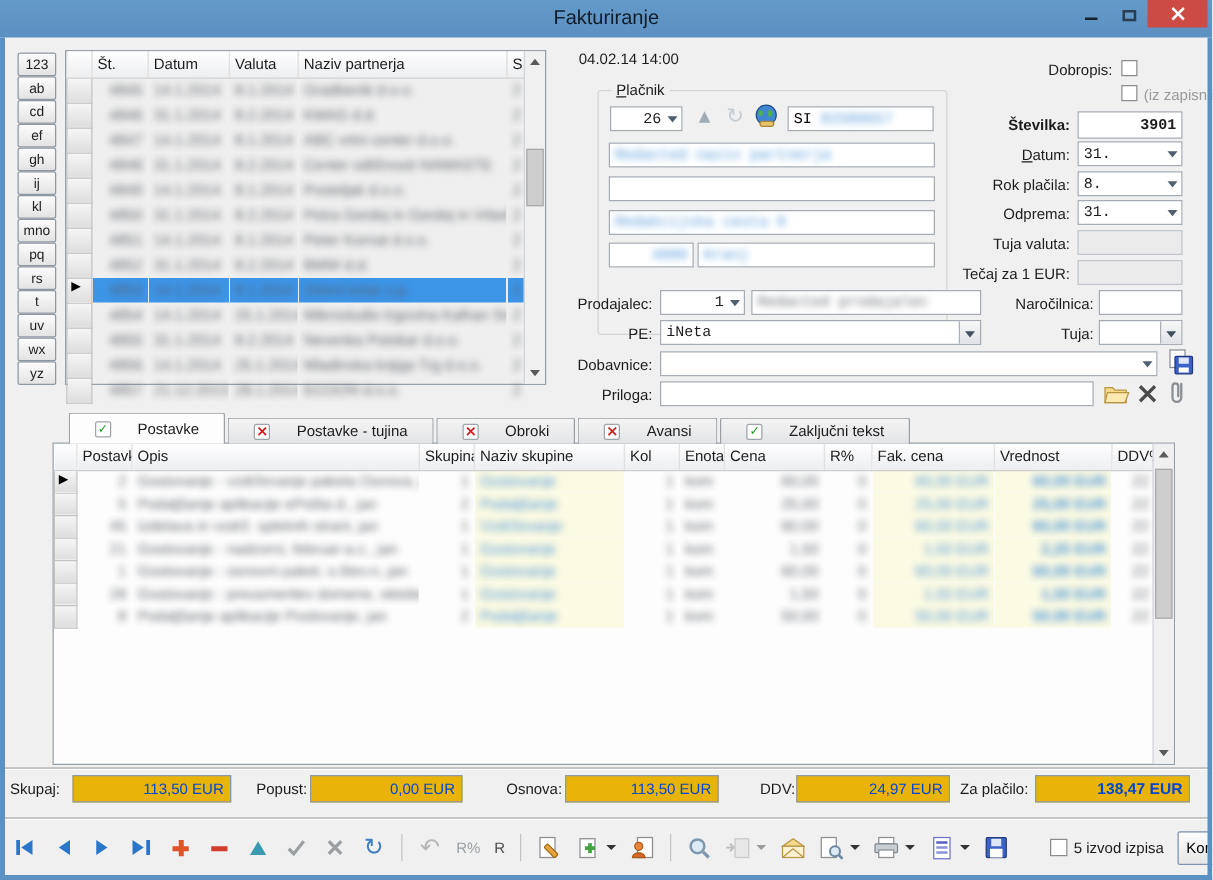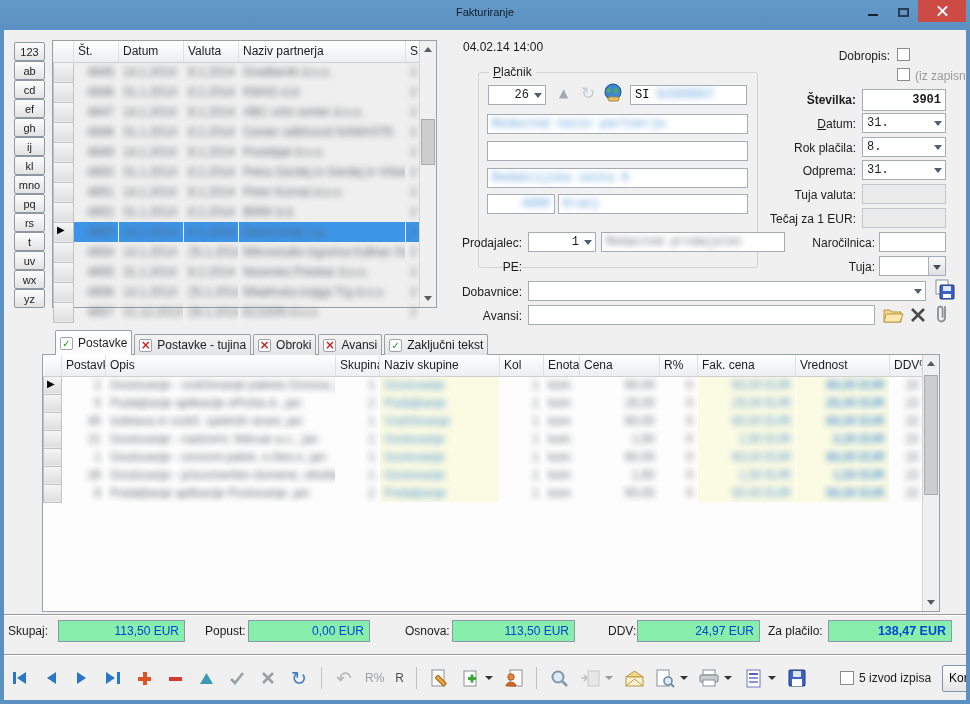--- a/index.html
+++ b/index.html
@@ -6,21 +6,21 @@
   *{box-sizing:border-box;}
   .window{position:relative;width:970px;height:704px;font-family:"Liberation Sans",sans-serif;
     font-size:12px;color:#1c1c1c;background:#f0f0f0;overflow:hidden;}
   
   .titlebar{position:absolute;left:0;top:0;width:970px;height:30px;
     background:linear-gradient(#649ac9,#5b90c2);z-index:50;}
   .edge{position:absolute;background:#5b90c2;z-index:40;}
   .edge.l{left:0;top:30px;width:4px;bottom:0;}
   .edge.r{right:0;top:30px;width:4px;bottom:0;}
   .edge.b{left:0;bottom:0;height:4px;width:970px;}
-  .title{position:absolute;left:0;right:0;top:6px;text-align:center;font-size:11px;color:#101c28;}
+  .title{position:absolute;left:0;right:0;top:6px;text-align:center;font-size:16px;color:#101c28;}
   .winbtns{position:absolute;right:4px;top:0;display:flex;z-index:60;}
   .wbtn{width:30px;height:22px;display:flex;align-items:center;justify-content:center;cursor:pointer;}
   .wbtn .dash{width:10px;height:2px;background:#16232f;margin-top:8px;}
   .wbtn .box{width:11px;height:9px;border:2px solid #2a3d50;margin-top:2px;}
   .wbtn.close{width:48px;background:#cc4b45;position:relative;}
   .wbtn.close .x1,.wbtn.close .x2{position:absolute;left:18px;top:10px;width:13px;height:2px;background:#fff;}
   .wbtn.close .x1{transform:rotate(45deg);} .wbtn.close .x2{transform:rotate(-45deg);}
   
   .rb{filter:blur(3px);opacity:.9;}
   .rb.blue{color:#3f8ed6;}
@@ -58,30 +58,30 @@
   .field.ro{background:#ebebeb;border-color:#c0c6cc;}
   .combo-ch{position:absolute;right:3px;top:7px;width:0;height:0;border-left:4px solid transparent;border-right:4px solid transparent;border-top:5px solid #4d5f71;}
   .combo-btn{position:absolute;right:0;top:0;bottom:0;width:17px;background:linear-gradient(#f8f8f8,#dfe2e6);border-left:1px solid #aab1b9;}
   .combo-btn::after{content:"";position:absolute;left:4px;top:8px;width:0;height:0;border-left:4px solid transparent;border-right:4px solid transparent;border-top:5px solid #42505e;}
   .cb{position:absolute;width:13px;height:13px;background:#fff;border:1px solid #8b8b8b;}
   .groupbox{position:absolute;left:478px;top:72px;width:280px;height:196px;border:1px solid #d4d4d4;border-radius:3px;}
   .groupbox .gtitle{position:absolute;left:10px;top:-8px;background:#f0f0f0;padding:0 4px;}
   .gray{color:#9a9a9a;}
   
   .tabs{position:absolute;left:55px;top:330px;height:25px;display:flex;align-items:flex-end;z-index:6;}
-  .tab{display:flex;align-items:center;gap:5px;height:21px;padding:0 4px;margin-right:2px;
+  .tab{display:flex;align-items:center;gap:21px;height:21px;padding:0 20px;margin-right:2px;
     background:linear-gradient(#f4f4f4,#e3e4e6);border:1px solid #9aa0a6;border-bottom:none;border-radius:2px 2px 0 0;cursor:pointer;}
   .tab[data-state="active"]{height:25px;background:#fdfdfd;position:relative;z-index:7;}
   .tabico{width:13px;height:13px;background:#fff;border:1px solid #9fa4a9;border-radius:2px;display:flex;align-items:center;justify-content:center;
     font-family:"DejaVu Sans",sans-serif;font-size:10px;font-weight:bold;}
   .tab[data-icon="check"] .tabico::after{content:"\2713";color:#159a15;}
   .tab[data-icon="cross"] .tabico::after{content:"\00D7";color:#d21d1d;font-size:12px;}
   
   .etch{position:absolute;left:0;width:970px;height:2px;border-top:1px solid #9b9b9b;border-bottom:1px solid #ffffff;}
-  .tot-field{position:absolute;top:620px;height:22px;line-height:20px;background:#86efac;border:1px solid #8d99a8;
+  .tot-field{position:absolute;top:620px;height:22px;line-height:20px;background:#eab308;border:1px solid #8d99a8;
     color:#0046d5;text-align:right;padding:0 5px;}
   .tot-lbl{position:absolute;top:624px;}
   
   .toolbar{position:absolute;left:10px;right:10px;top:660px;height:36px;display:flex;align-items:center;gap:11px;}
   .tbtn{width:20px;height:20px;display:flex;align-items:center;justify-content:center;cursor:pointer;flex:0 0 auto;}
   .tsep{width:1px;height:22px;background:#c3c3c3;margin:0 1px;flex:0 0 auto;}
   .glyph{font-family:"DejaVu Sans",sans-serif;font-size:17px;line-height:1;}
   .caret{width:0;height:0;border-left:4px solid transparent;border-right:4px solid transparent;border-top:4px solid #333;margin-left:-6px;flex:0 0 auto;cursor:pointer;}
   .dim{opacity:.45;}
   .txtbtn{color:#9aa0a4;font-size:12px;cursor:pointer;flex:0 0 auto;}
@@ -353,37 +353,40 @@
   <div class="field" style="left:528px;top:232px;width:68px;text-align:right;padding-right:16px;">
     <span>1</span><span class="combo-ch"></span>
   </div>
   <div class="field" style="left:601px;top:232px;width:184px;">
     <span class="rb dk">Redacted prodajalec</span>
   </div>
   <div class="lbl r" style="left:795px;top:236px;width:80px;">Naročilnica:</div>
   <div class="field" style="left:879px;top:232px;width:67px;"></div>
 
   <div class="lbl r" style="left:452px;top:260px;width:70px;">PE:</div>
+  <div class="field" style="left:528px;top:256px;width:257px;padding-right:18px;">
+    <span>iNeta</span><span class="combo-btn"></span>
+  </div>
   <div class="lbl r" style="left:795px;top:260px;width:80px;">Tuja:</div>
   <div class="field" style="left:879px;top:256px;width:67px;">
     <span class="combo-btn"></span>
   </div>
 
   <div class="lbl r" style="left:445px;top:285px;width:77px;">Dobavnice:</div>
   <div class="field" style="left:528px;top:281px;width:398px;padding-right:18px;">
     <span class="combo-ch"></span>
   </div>
   <svg class="ico" style="position:absolute;left:934px;top:279px;" width="22" height="22">
     <rect x="2" y="1" width="12" height="14" fill="#fff" stroke="#8a8f94"></rect>
     <rect x="6" y="6" width="14" height="14" rx="1" fill="#3c62c8" stroke="#20387e"></rect>
     <rect x="9" y="7" width="8" height="5" fill="#dfe6f8"></rect>
     <rect x="9" y="15" width="8" height="4" fill="#fff"></rect>
   </svg>
 
-  <div class="lbl r" style="left:452px;top:309px;width:70px;">Avansi:</div>
+  <div class="lbl r" style="left:452px;top:309px;width:70px;">Priloga:</div>
   <div class="field" style="left:528px;top:305px;width:347px;"></div>
   <svg class="ico" style="position:absolute;left:882px;top:304px;" width="22" height="22">
     <path d="M2 6 L8 6 L10 8 L19 8 L19 18 L2 18 Z" fill="#f5d98a" stroke="#b89545"></path>
     <path d="M4 10 L21 10 L18 18 L2 18 Z" fill="#fce9b0" stroke="#b89545"></path>
   </svg>
   <svg class="ico" style="position:absolute;left:908px;top:305px;" width="20" height="20">
     <path d="M4 4 L16 16 M16 4 L4 16" stroke="#4a4a4a" stroke-width="2.6"></path>
   </svg>
   <svg class="ico" style="position:absolute;left:933px;top:303px;" width="18" height="22">
     <path d="M12 4 L12 15 a3.5 3.5 0 0 1 -7 0 L5 6 a2.3 2.3 0 0 1 4.6 0 L9.6 14" fill="none" stroke="#8a8f94" stroke-width="1.8" stroke-linecap="round"></path>

